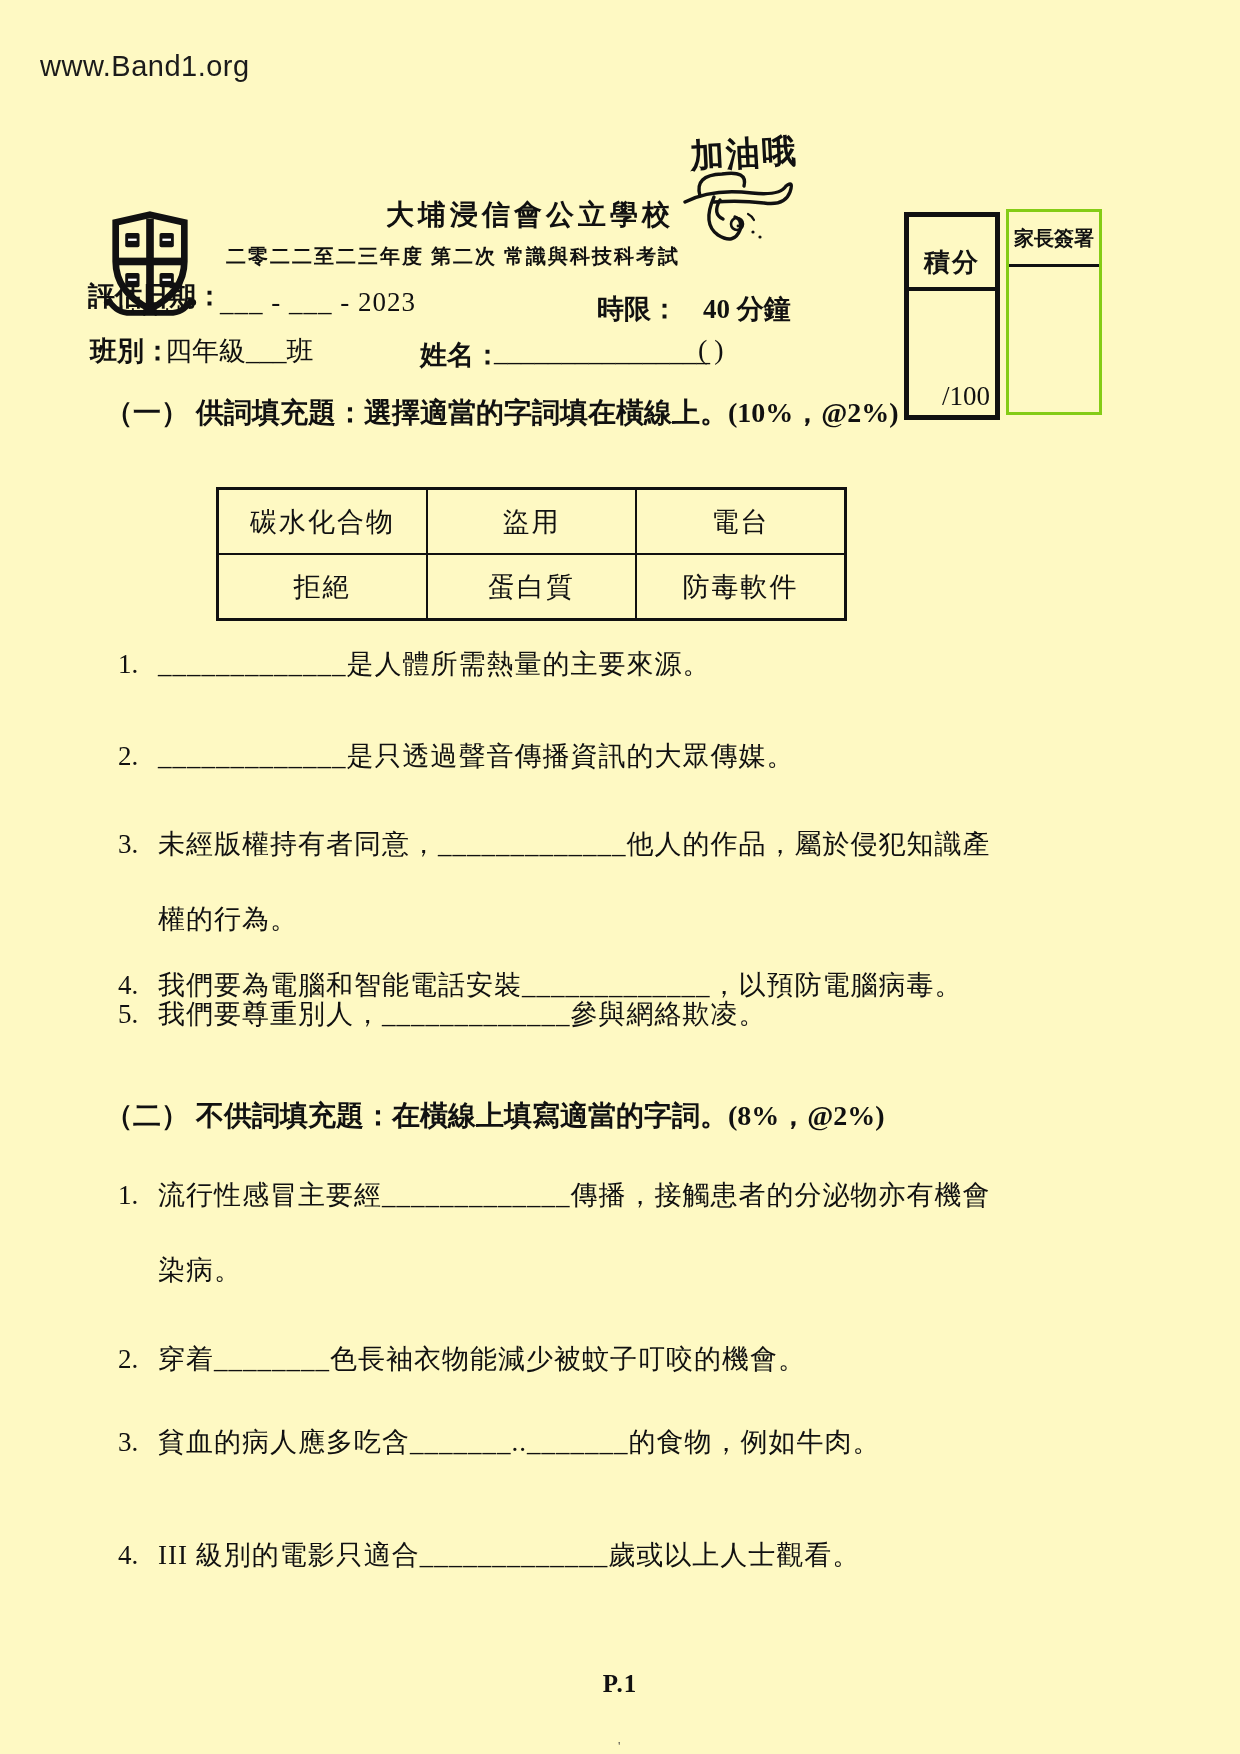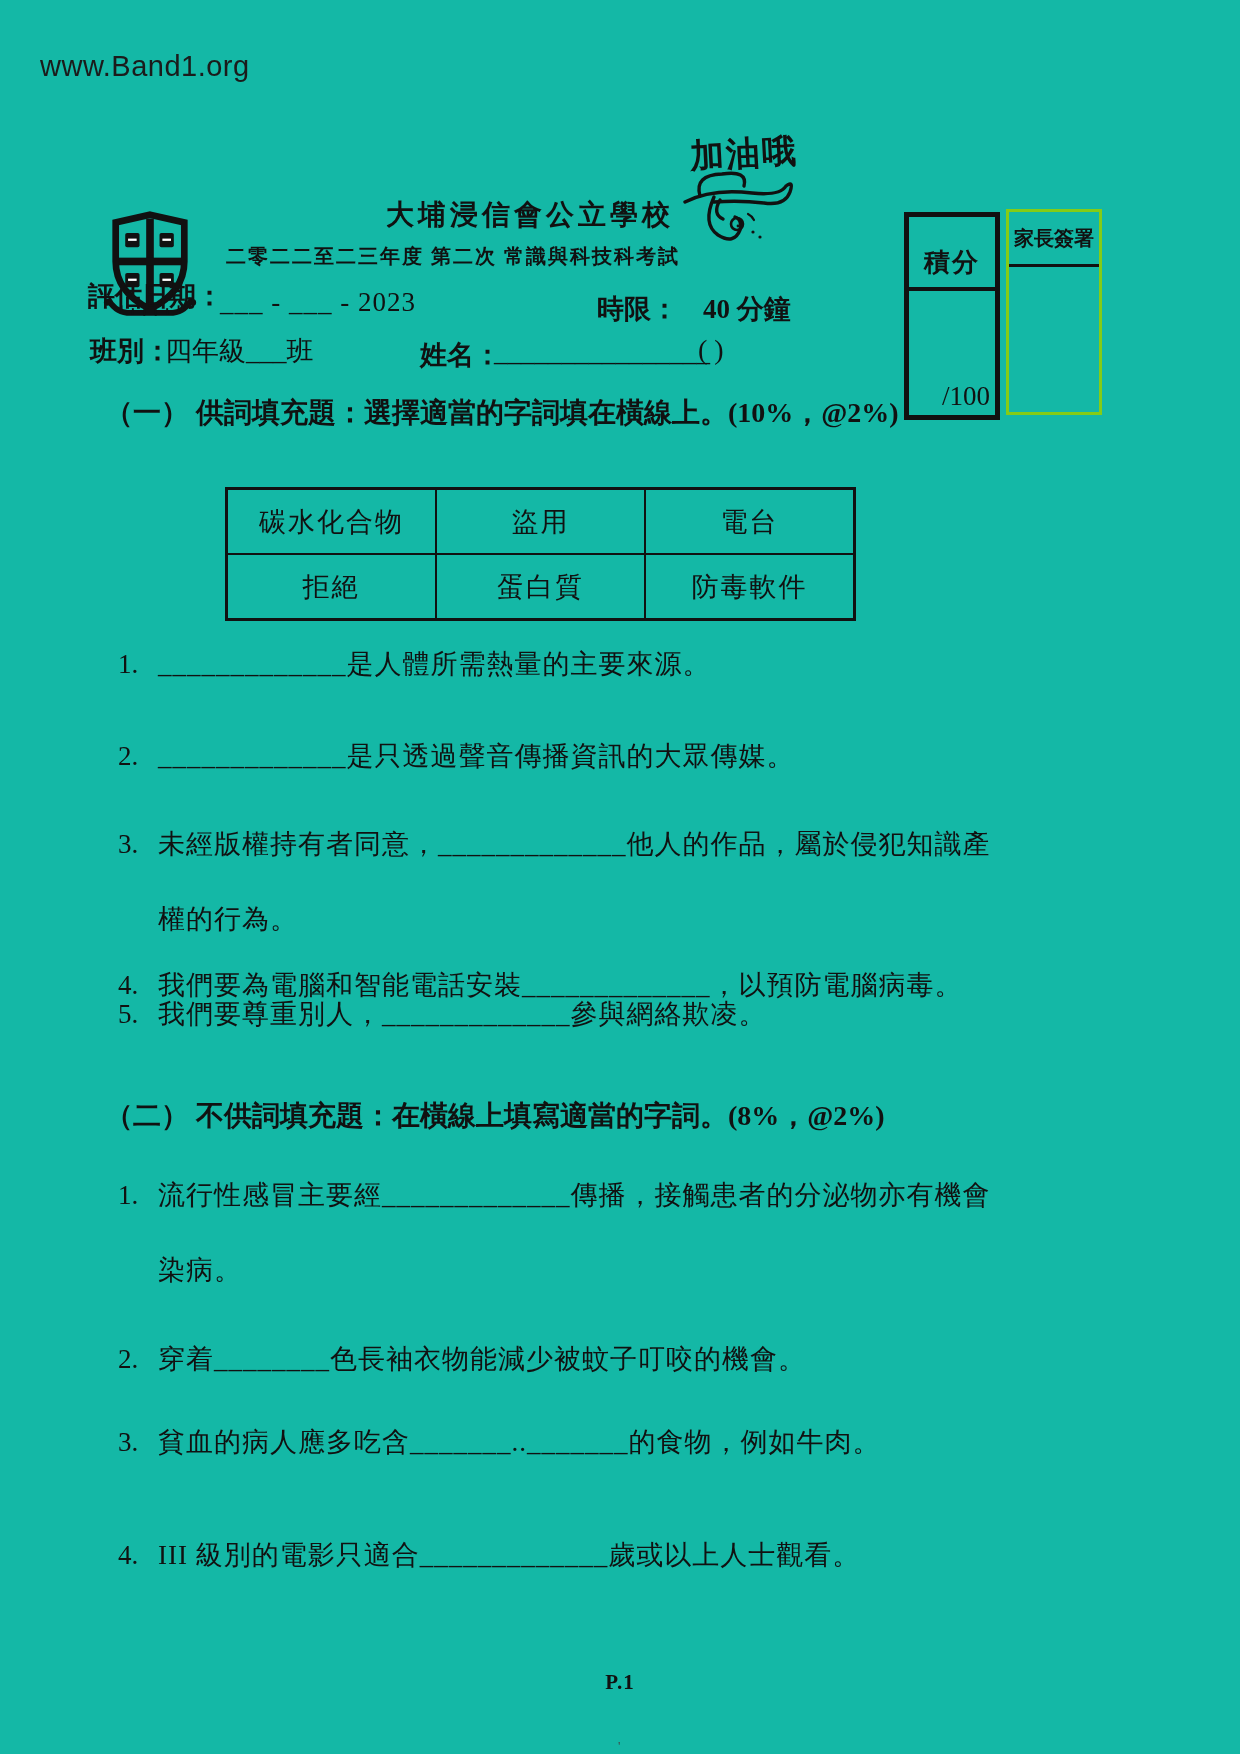--- a/index.html
+++ b/index.html
@@ -1,20 +1,20 @@
 <!DOCTYPE html>
 <html><head>
 <meta charset="utf-8">
 <style>
   html,body{margin:0;padding:0;background:#e9e9e9;}
   .page{
     position:relative;
     width:1240px;height:1754px;
     margin:0 auto;
-    background:#14b8a6;
+    background:#fef9c3;
     overflow:hidden;
     color:#111;
     font-family:"Liberation Serif","DejaVu Serif",serif;
   }
   .abs{position:absolute;white-space:nowrap;}
   .watermark{
     left:40px;top:50px;
     font-family:"Liberation Sans","DejaVu Sans",sans-serif;
     font-size:29px;color:#1b1b1b;letter-spacing:0.5px;
   }
@@ -59,37 +59,36 @@
     font-size:20px;font-weight:bold;
   }
   .section-head{
     left:105px;
     font-size:28px;font-weight:bold;
   }
   table.word-bank{
     position:absolute;left:216px;top:487px;
     border-collapse:collapse;
     border:3px solid #111;
-    margin-left:9px;
   }
   table.word-bank td{
     border:2.5px solid #111;
     width:205px;height:61px;
     text-align:center;vertical-align:middle;
     font-size:27px;letter-spacing:2px;
   }
   .q{
     position:absolute;left:118px;
     font-size:27px;letter-spacing:1px;white-space:nowrap;
   }
   .q .qnum{display:inline-block;width:40px;letter-spacing:0;}
   .q.cont{left:158px;}
   .footer-page{
     left:0;top:1670px;width:1240px;
-    text-align:center;font-size:21px;font-weight:bold;letter-spacing:1px;
+    text-align:center;font-size:25px;font-weight:bold;letter-spacing:1px;
   }
   .speck{
     left:618px;top:1738px;font-size:13px;color:#444;
   }
   svg{display:block;}
 </style>
 </head>
 <body>
 
 <div class="page">

